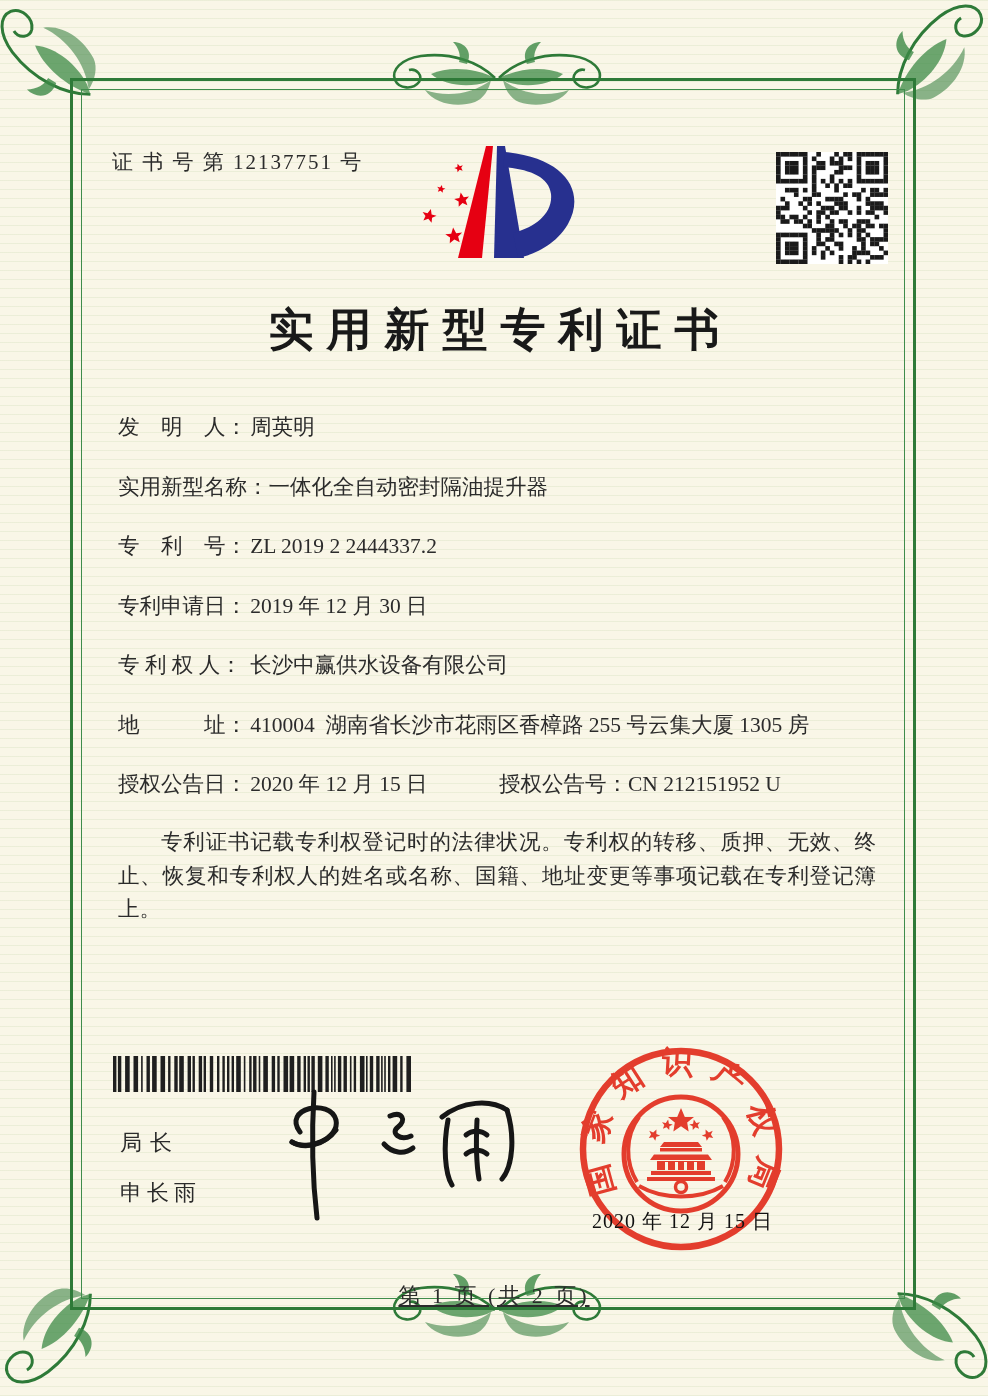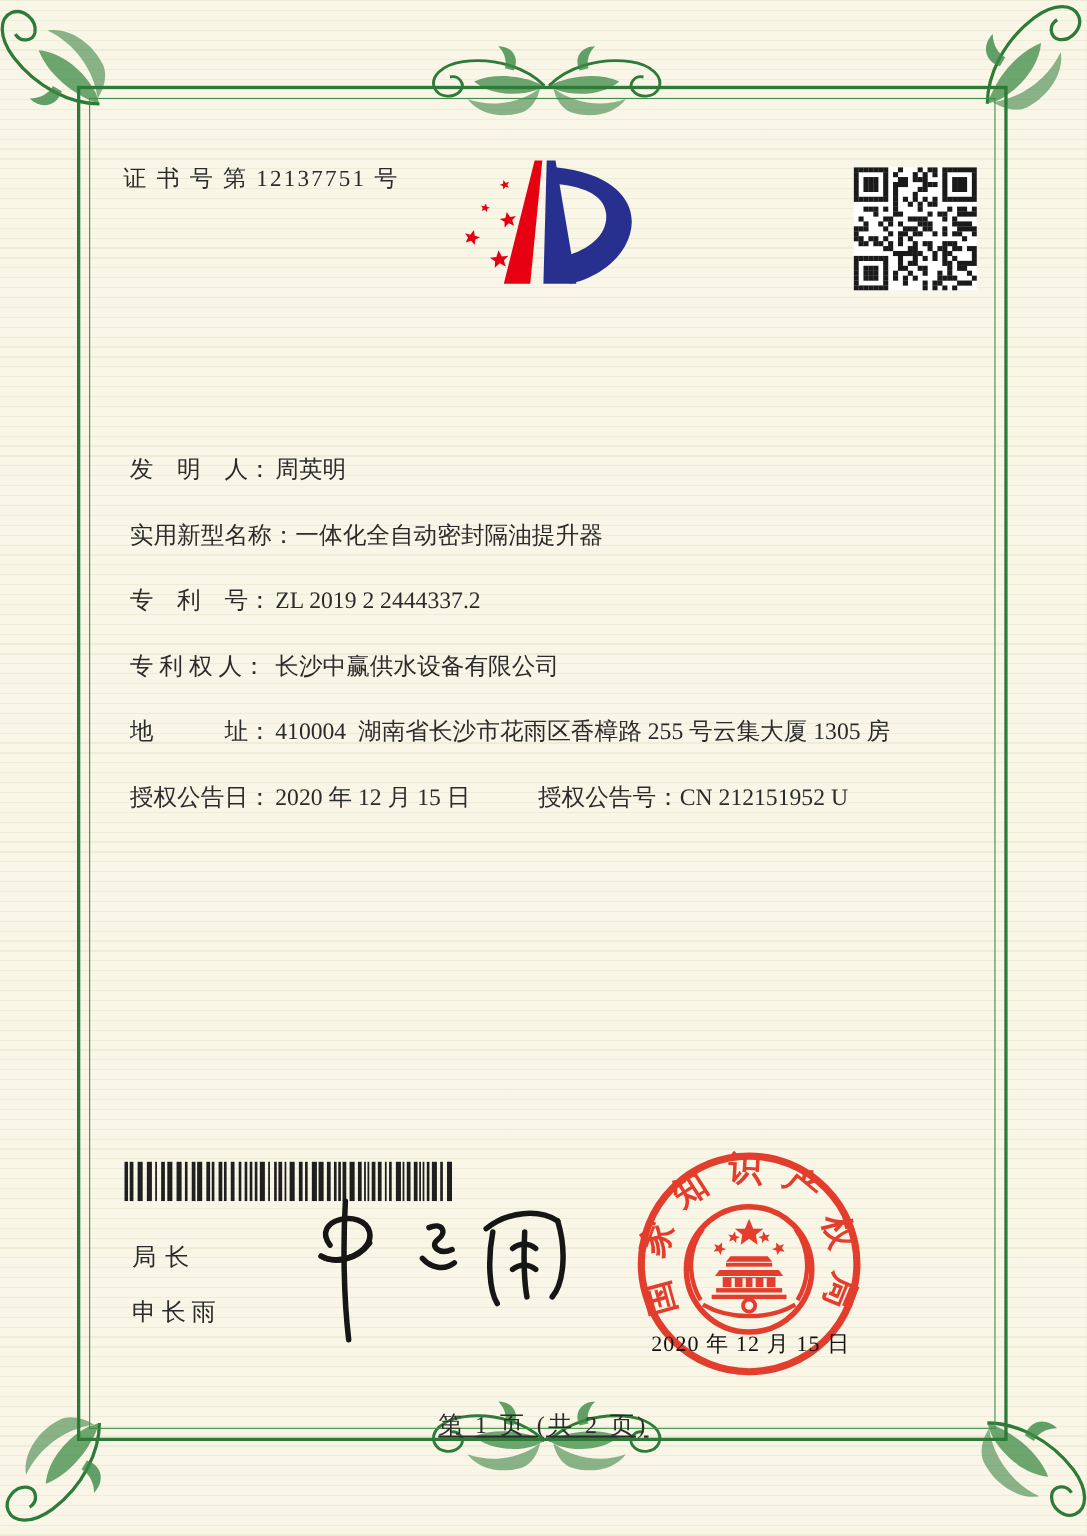--- a/index.html
+++ b/index.html
@@ -22,21 +22,21 @@
   .decor{position:absolute;left:0;top:0;pointer-events:none;}
   .cert-no{position:absolute;left:112px;top:148px;font-size:21px;letter-spacing:2px;}
   .logo{position:absolute;left:398px;top:136px;}
   .qr{position:absolute;left:776px;top:152px;}
   .title{position:absolute;left:0;top:300px;width:100%;text-align:center;
     font-size:45px;font-weight:bold;letter-spacing:13px;text-indent:13px;color:#191919;}
   .fields{position:absolute;left:118px;top:412px;width:762px;}
   .frow{position:relative;height:59.5px;font-size:21.5px;line-height:30px;white-space:nowrap;}
   .flabel{display:inline-block;min-width:6.15em;white-space:pre;}
   .fvalue{white-space:pre;}
-  .fcell2{position:absolute;left:371px;top:0;text-align:right;}
+  .fcell2{position:absolute;left:381px;top:0;text-align:right;}
   .paras{position:absolute;left:118px;top:826px;width:758px;
     font-size:21.5px;line-height:33.5px;text-align:justify;}
   .paras p{margin:0;text-indent:2em;}
   .barcode{position:absolute;left:113px;top:1056px;}
   .comm-title{position:absolute;left:120px;top:1128px;font-size:22px;letter-spacing:8px;}
   .comm-name{position:absolute;left:120px;top:1178px;font-size:22px;letter-spacing:5px;}
   .signature{position:absolute;left:252px;top:1086px;}
   .seal{position:absolute;left:576px;top:1044px;opacity:0.94;}
   .seal-date{position:absolute;left:592px;top:1208px;width:190px;font-size:20px;
     letter-spacing:1px;color:#101010;z-index:6;white-space:nowrap;}
@@ -377,46 +377,51 @@
         <rect x="17.92" y="107.52" width="4.63" height="4.63"></rect>
         <rect x="22.40" y="107.52" width="4.63" height="4.63"></rect>
         <rect x="26.88" y="107.52" width="4.63" height="4.63"></rect>
         <rect x="62.72" y="107.52" width="4.63" height="4.63"></rect>
         <rect x="71.68" y="107.52" width="4.63" height="4.63"></rect>
         <rect x="80.64" y="107.52" width="4.63" height="4.63"></rect>
         <rect x="89.60" y="107.52" width="4.63" height="4.63"></rect>
       </g>
   </svg>
 
+  <div class="title">实用新型专利证书</div>
 
   <div class="fields">
     <div class="frow">
       <span class="flabel">发　明　人：</span><span class="fvalue">周英明</span>
     </div>
     <div class="frow">
       <span class="flabel">实用新型名称：</span><span class="fvalue">一体化全自动密封隔油提升器</span>
     </div>
     <div class="frow">
       <span class="flabel">专　利　号：</span><span class="fvalue">ZL 2019 2 2444337.2</span>
+    </div>
+    <div class="frow">
+      <span class="flabel">专利申请日：</span><span class="fvalue">2019 年 12 月 30 日</span>
     </div>
     <div class="frow">
       <span class="flabel">专 利 权 人：</span><span class="fvalue">长沙中赢供水设备有限公司</span>
     </div>
     <div class="frow">
       <span class="flabel">地　　　址：</span><span class="fvalue">410004  湖南省长沙市花雨区香樟路 255 号云集大厦 1305 房</span>
     </div>
     <div class="frow">
       <span class="flabel">授权公告日：</span><span class="fvalue">2020 年 12 月 15 日</span>
       <span class="fcell2">
         <span class="flabel" style="min-width:0">授权公告号：</span><span class="fvalue">CN 212151952 U</span>
       </span>
     </div>
   </div>
 
   <div class="paras">
+    <p>专利证书记载专利权登记时的法律状况。专利权的转移、质押、无效、终止、恢复和专利权人的姓名或名称、国籍、地址变更等事项记载在专利登记簿上。</p>
   </div>
 
   <svg class="barcode" width="298" height="36" viewBox="0 0 298 36">
     <g id="barcode-bars" fill="#1f1f1f">
         <rect x="0.0" y="0" width="3.4" height="36"></rect>
         <rect x="4.9" y="0" width="3.4" height="36"></rect>
         <rect x="12.1" y="0" width="4.6" height="36"></rect>
         <rect x="20.5" y="0" width="4.6" height="36"></rect>
         <rect x="28.1" y="0" width="1.6" height="36"></rect>
         <rect x="33.5" y="0" width="3.4" height="36"></rect>

